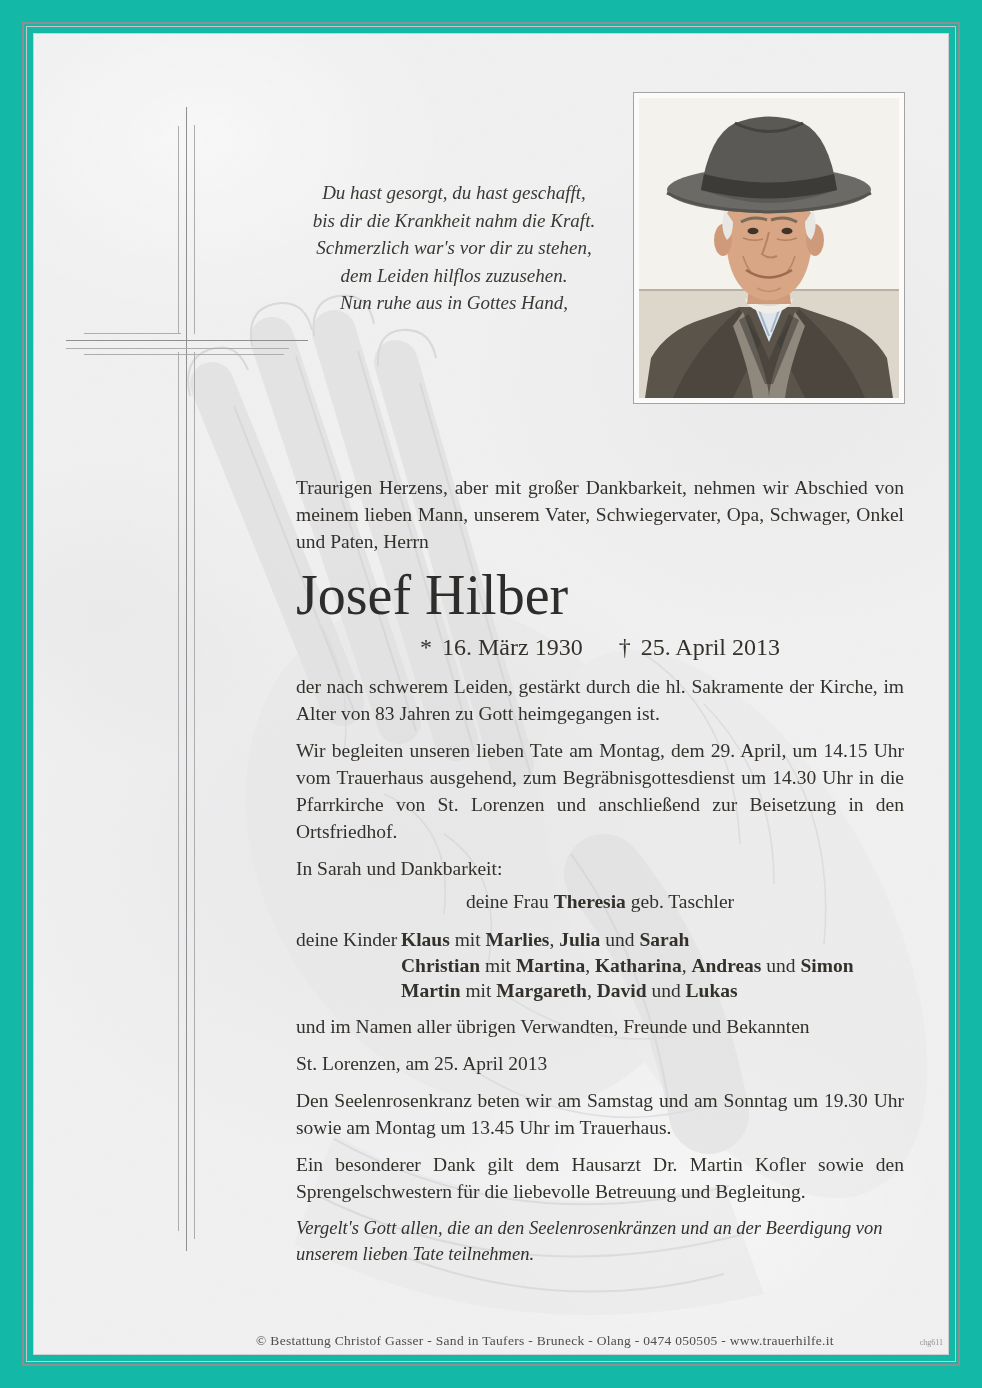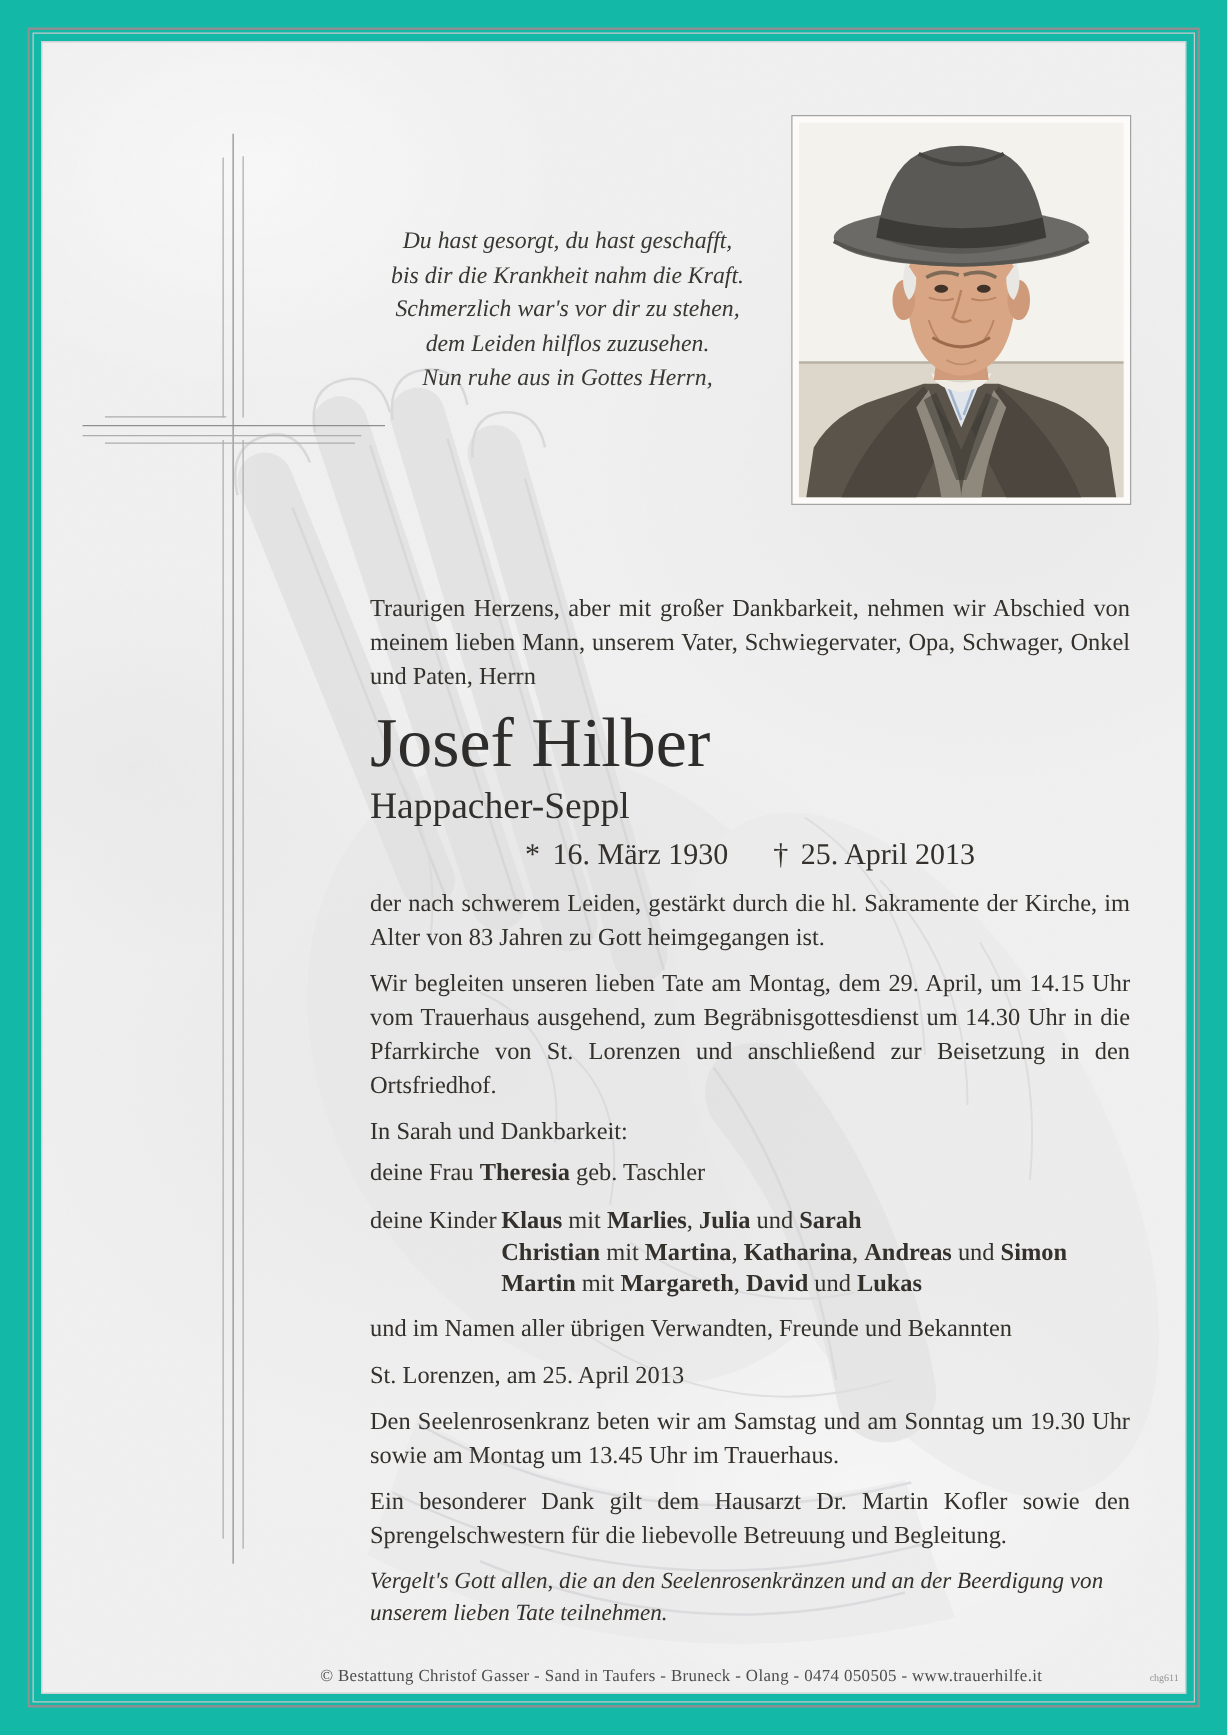--- a/index.html
+++ b/index.html
@@ -33,21 +33,21 @@
   .content{position:absolute;left:262px;top:440px;width:608px;color:#34312c;font-size:19.5px;line-height:27px;}
   .content p{margin:0 0 10px 0;}
   .j{text-align:justify;}
   .b{font-weight:bold;}
   .name-block{margin:2px 0 12px 0;}
   .deceased-name{font-size:56px;line-height:60px;color:#2e2d2b;}
   .nickname{font-size:30px;line-height:34px;margin-top:3px;color:#312f2c;}
   .dates{margin-top:9px;font-size:24px;display:flex;justify-content:center;gap:36px;}
   .dates .sym{margin-right:10px;}
   .lead{margin-bottom:6px !important;}
-  .wife{margin-bottom:7px !important;}
+  .wife{margin-bottom:7px !important;text-align:center;}
   .children-row{display:flex;margin:12px 0 9px 0;}
   .children-label{flex:0 0 105px;line-height:25.5px;}
   .child-line{line-height:25.5px;}
   .tight{margin-bottom:5px !important;}
   .vergelt{font-style:italic;font-size:18.5px;line-height:26px;margin-bottom:0 !important;}
   
   .footer{position:absolute;left:120px;right:12px;bottom:5px;text-align:center;
           font-size:13.5px;letter-spacing:.3px;color:#4d4d4d;}
   .print-code{position:absolute;right:5px;bottom:7px;font-size:8px;color:#919193;}
 </style>
@@ -117,21 +117,21 @@
       <div class="xline light" style="left:32px;top:314px;width:223px;height:1px;"></div>
       <div class="xline light" style="left:50px;top:299px;width:97px;height:1px;"></div>
       <div class="xline light" style="left:50px;top:320px;width:200px;height:1px;"></div>
     </div>
 
     <div class="poem">
       <div>Du hast gesorgt, du hast geschafft,</div>
       <div>bis dir die Krankheit nahm die Kraft.</div>
       <div>Schmerzlich war's vor dir zu stehen,</div>
       <div>dem Leiden hilflos zuzusehen.</div>
-      <div>Nun ruhe aus in Gottes Herrn,</div>
+      <div>Nun ruhe aus in Gottes Hand,</div>
     </div>
 
     <div class="photo">
       <svg viewBox="0 0 260 300" preserveAspectRatio="none">
         <rect width="260" height="300" fill="#f4f2ed"></rect>
         <rect y="192" width="260" height="108" fill="#ddd6cb"></rect>
         <line x1="0" y1="192" x2="260" y2="192" stroke="#b9b1a3" stroke-width="2"></line>
 
         <path d="M6,300 L12,260 Q28,232 64,221 L100,209 L160,209 L196,221 Q232,232 248,260 L254,300 Z" fill="#5b544b"></path>
         <path d="M100,211 L122,244 L94,300 L34,300 Q54,252 100,211 Z" fill="#4c463e"></path>
@@ -169,21 +169,20 @@
         <path d="M62,92 Q130,109 198,92 L195,76 Q130,93 65,76 Z" fill="#3c3b38"></path>
         <path d="M28,95 Q60,112 130,114 Q200,112 232,95" stroke="#55544f" stroke-width="3" fill="none"></path>
       </svg>
     </div>
 
     <div class="content">
       <p class="j">Traurigen Herzens, aber mit großer Dankbarkeit, nehmen wir Abschied von meinem lieben Mann, unserem Vater, Schwiegervater, Opa, Schwager, Onkel und Paten, Herrn</p>
 
       <div class="name-block">
         <div class="deceased-name">Josef Hilber</div>
-        <div class="nickname">Happacher-Seppl</div>
         <div class="dates">
           <span><span class="sym">*</span><span>16. März 1930</span></span>
           <span><span class="sym">†</span><span>25. April 2013</span></span>
         </div>
       </div>
 
       <p class="j">der nach schwerem Leiden, gestärkt durch die hl. Sakramente der Kirche, im Alter von 83 Jahren zu Gott heimgegangen ist.</p>
       <p class="j">Wir begleiten unseren lieben Tate am Montag, dem 29. April, um 14.15 Uhr vom Trauerhaus ausgehend, zum Begräbnisgottesdienst um 14.30 Uhr in die Pfarrkirche von St. Lorenzen und anschließend zur Beisetzung in den Ortsfriedhof.</p>
 
       <p class="lead">In Sarah und Dankbarkeit:</p>

